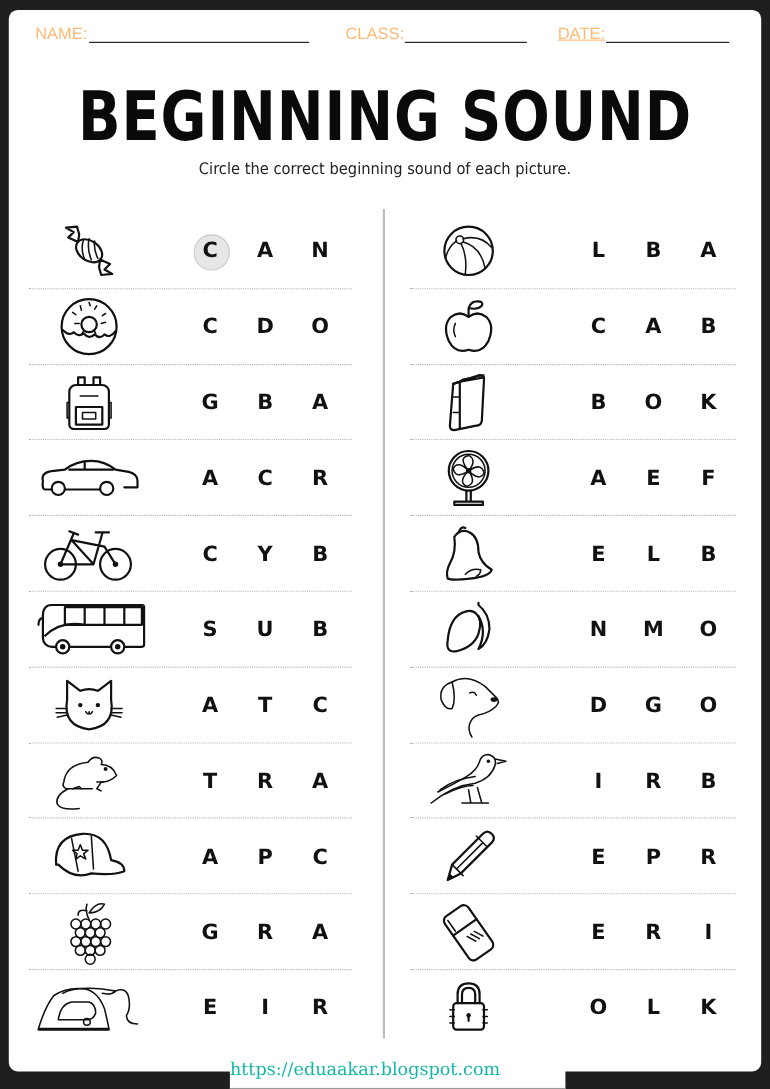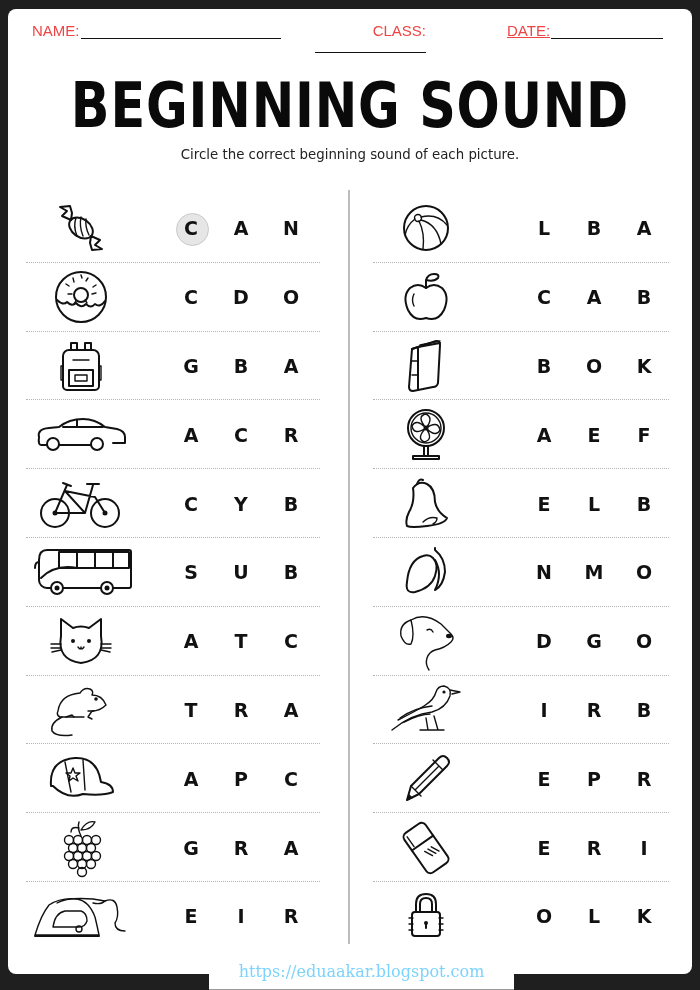--- a/index.html
+++ b/index.html
@@ -21,31 +21,31 @@
       position: absolute;
       left: 209px; top: 955px;
       width: 305px; height: 35px;
       background: #fff;
       border-bottom: 1px solid #999;
     }
     .footer-text {
       position: absolute;
       left: 209px; top: 962px;
       width: 305px;
-      text-align: center;
+      text-align: left;
       font-family: "DejaVu Serif", serif;
       font-size: 16px;
-      color: #7dd3fc;
+      color: #14b8a6;
     }
     
     .hdr {
       position: absolute; top: 22px;
       font-family: "Liberation Sans", sans-serif;
       font-size: 15px;
-      color: #ef4444;
+      color: #fdba74;
       display: flex; align-items: flex-end;
     }
     .hdr .line {
       display: inline-block;
       border-bottom: 1.3px solid #111;
       height: 14px;
       margin-left: 1px;
     }
     .title {
       position: absolute; top: 66px; left: 0; width: 700px;
@@ -124,21 +124,21 @@
 <body>
 
 <div class="sheet"></div>
 <div class="footer-tab"></div>
 <div class="footer-text">https://eduaakar.blogspot.com</div>
 
 <div class="hdr" style="left:32px;">
   <span>NAME:</span>
   <span class="line" style="width:200px;"></span>
 </div>
-<div class="hdr" style="left:314px;flex-direction:column;">
+<div class="hdr" style="left:314px;">
   <span>CLASS:</span>
   <span class="line" style="width:111px;"></span>
 </div>
 <div class="hdr" style="left:507px;text-decoration:underline;">
   <span>DATE:</span>
   <span class="line" style="width:112px;"></span>
 </div>
 
 <div class="title">BEGINNING SOUND</div>
 <div class="subtitle">Circle the correct beginning sound of each picture.</div>

